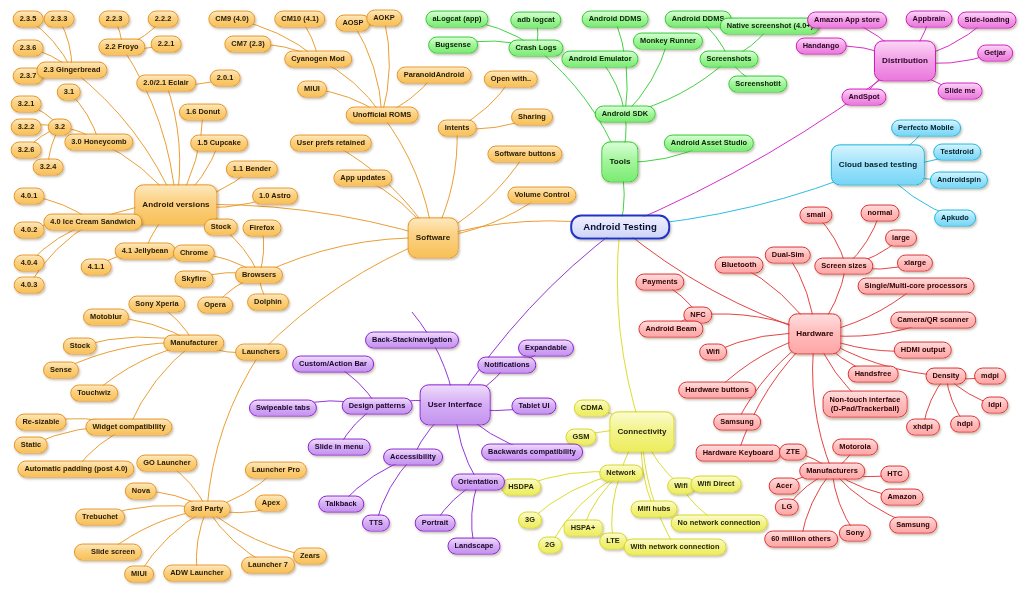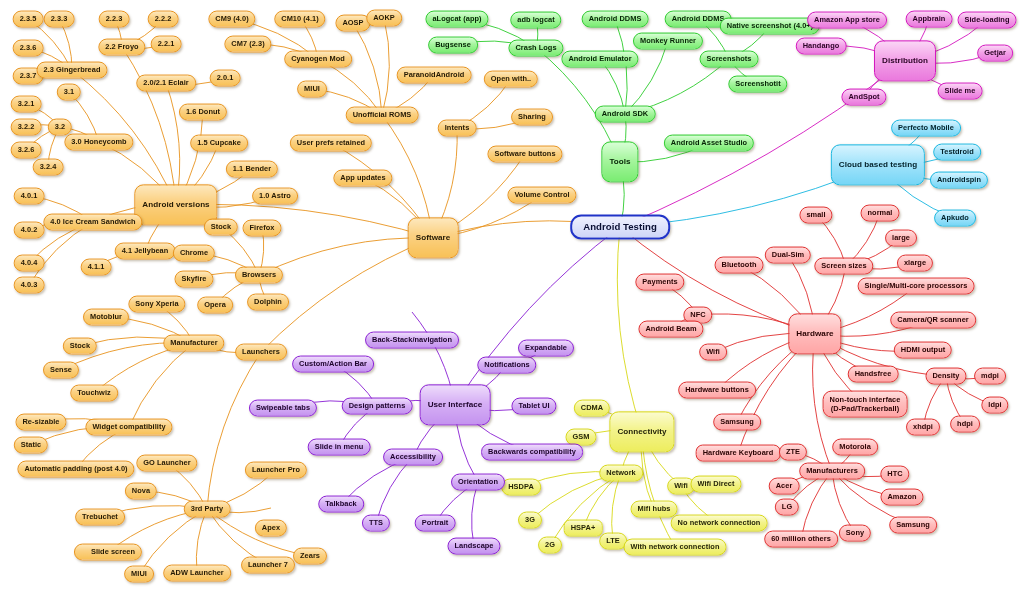--- a/index.html
+++ b/index.html
@@ -323,21 +323,21 @@
       <div class="node c-orange" style="left: 261px; top: 352px;">Launchers</div>
       <div class="node c-orange" style="left: 207px; top: 509px;">3rd Party</div>
       <div class="node c-orange" style="left: 167px; top: 463px;">GO Launcher</div>
       <div class="node c-orange" style="left: 141px; top: 491px;">Nova</div>
       <div class="node c-orange" style="left: 100px; top: 517px;">Trebuchet</div>
       <div class="node c-orange" style="left: 108px; top: 552px; padding-left: 16px;">Slide screen</div>
       <div class="node c-orange" style="left: 139px; top: 574px;">MIUI</div>
       <div class="node c-orange" style="left: 197px; top: 573px;">ADW Launcher</div>
       <div class="node c-orange" style="left: 268px; top: 565px;">Launcher 7</div>
       <div class="node c-orange" style="left: 310px; top: 556px;">Zears</div>
-      <div class="node c-orange" style="left: 271px; top: 528px;">Apex</div>
+      <div class="node c-orange" style="left: 271px; top: 503px;">Apex</div>
       <div class="node c-orange" style="left: 276px; top: 470px;">Launcher Pro</div>
       <div class="node c-green hub" style="left: 620px; top: 162px;">Tools</div>
       <div class="node c-green" style="left: 536px; top: 48px;">Crash Logs</div>
       <div class="node c-green" style="left: 457px; top: 19px;">aLogcat (app)</div>
       <div class="node c-green" style="left: 536px; top: 20px;">adb logcat</div>
       <div class="node c-green" style="left: 453px; top: 45px;">Bugsense</div>
       <div class="node c-green" style="left: 625px; top: 114px;">Android SDK</div>
       <div class="node c-green" style="left: 615px; top: 19px;">Android DDMS</div>
       <div class="node c-green" style="left: 600px; top: 59px;">Android Emulator</div>
       <div class="node c-green" style="left: 668px; top: 41px;">Monkey Runner</div>
@@ -411,21 +411,21 @@
       <div class="node c-yellow" style="left: 675px; top: 547px;">With network connection</div>
       <div class="node c-purple hub" style="left: 455px; top: 405px;">User Interface</div>
       <div class="node c-purple" style="left: 412px; top: 316px; margin-top: 24px;">Back-Stack/navigation</div>
       <div class="node c-purple" style="left: 507px; top: 365px;">Notifications</div>
       <div class="node c-purple" style="left: 546px; top: 348px;">Expandable</div>
       <div class="node c-purple" style="left: 377px; top: 406px;">Design patterns</div>
       <div class="node c-purple" style="left: 333px; top: 364px;">Custom/Action Bar</div>
       <div class="node c-purple" style="left: 283px; top: 408px;">Swipeable tabs</div>
       <div class="node c-purple" style="left: 339px; top: 447px;">Slide in menu</div>
       <div class="node c-purple" style="left: 534px; top: 406px;">Tablet UI</div>
-      <div class="node c-purple" style="left: 532px; top: 452px; border-radius: 8px;">Backwards compatibility</div>
+      <div class="node c-purple" style="left: 532px; top: 452px;">Backwards compatibility</div>
       <div class="node c-purple" style="left: 413px; top: 457px;">Accessibility</div>
       <div class="node c-purple" style="left: 341px; top: 504px;">Talkback</div>
       <div class="node c-purple" style="left: 376px; top: 523px;">TTS</div>
       <div class="node c-purple" style="left: 478px; top: 482px;">Orientation</div>
       <div class="node c-purple" style="left: 435px; top: 523px;">Portrait</div>
       <div class="node c-purple" style="left: 474px; top: 546px;">Landscape</div>
     </div>
 </div>
 
 </body></html>

